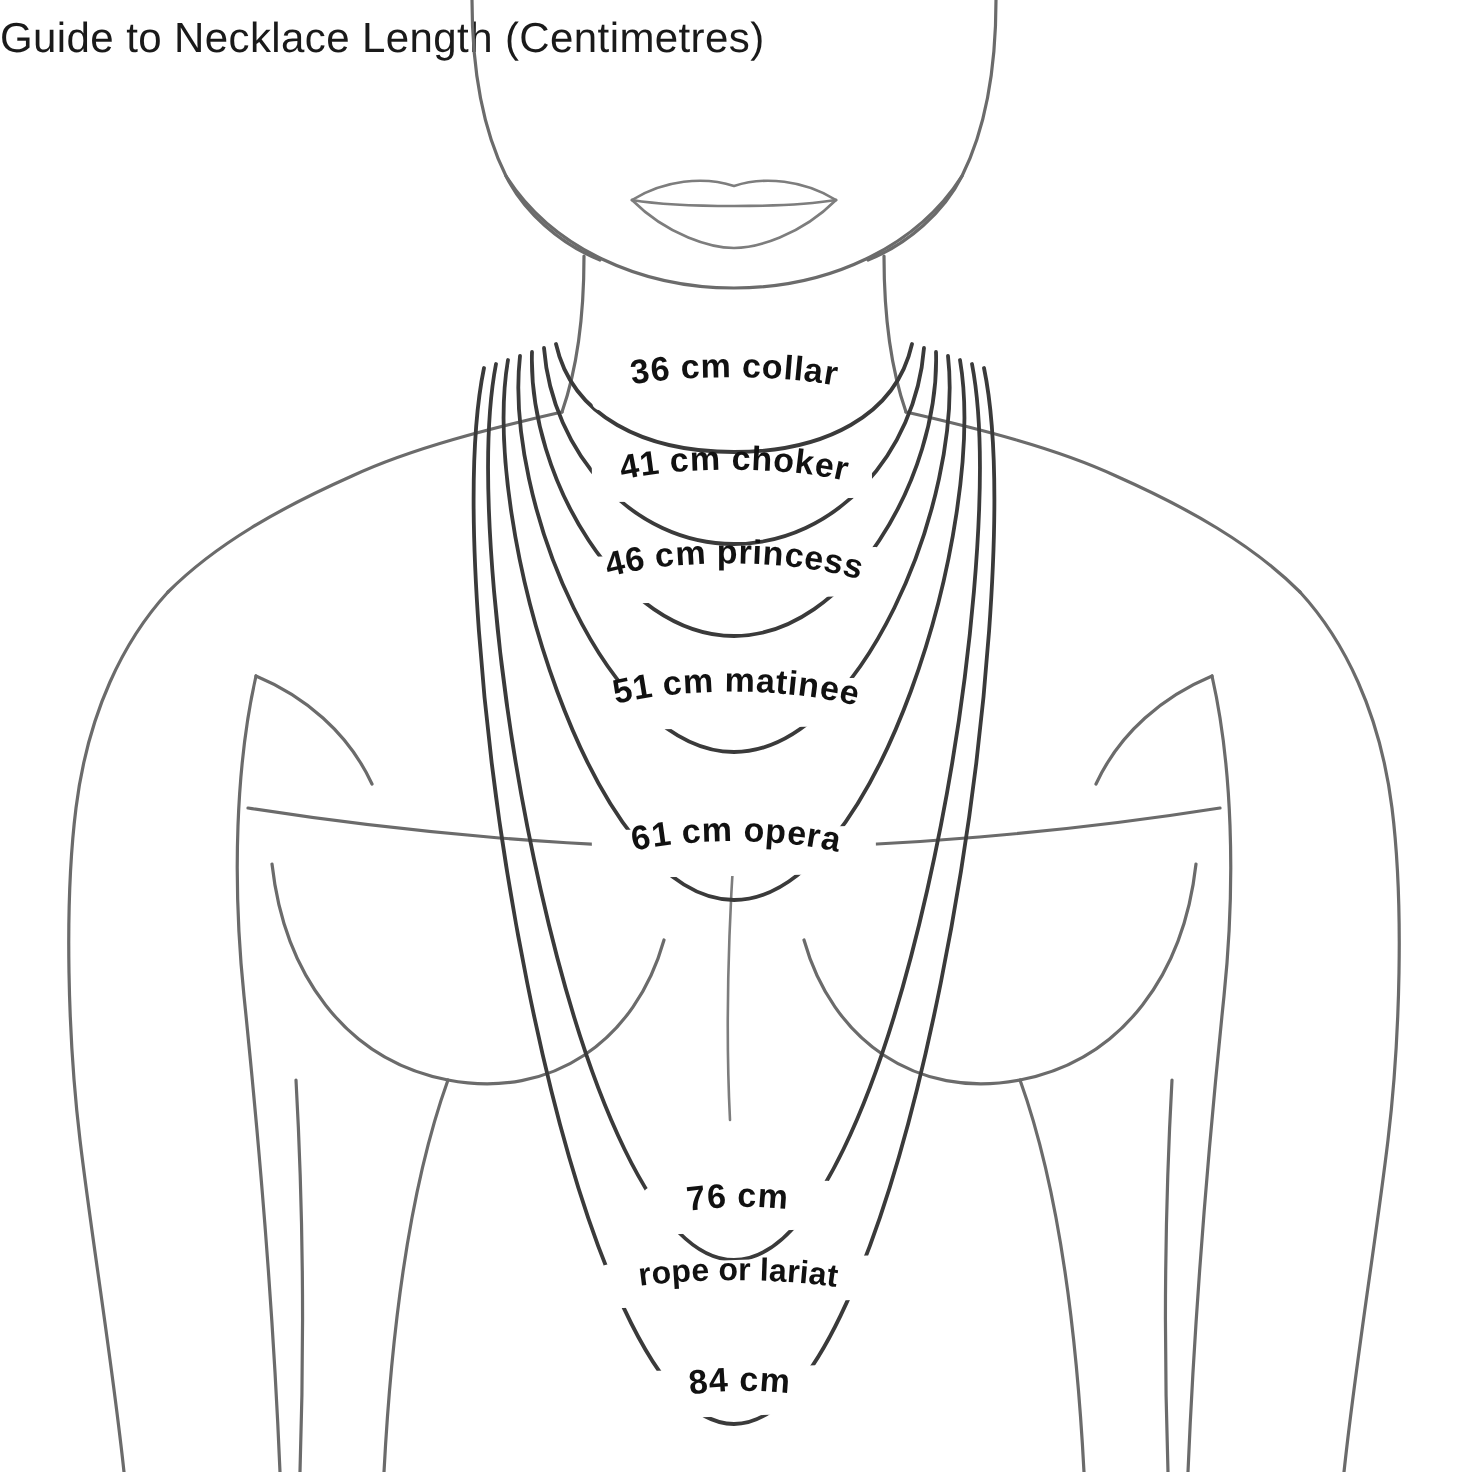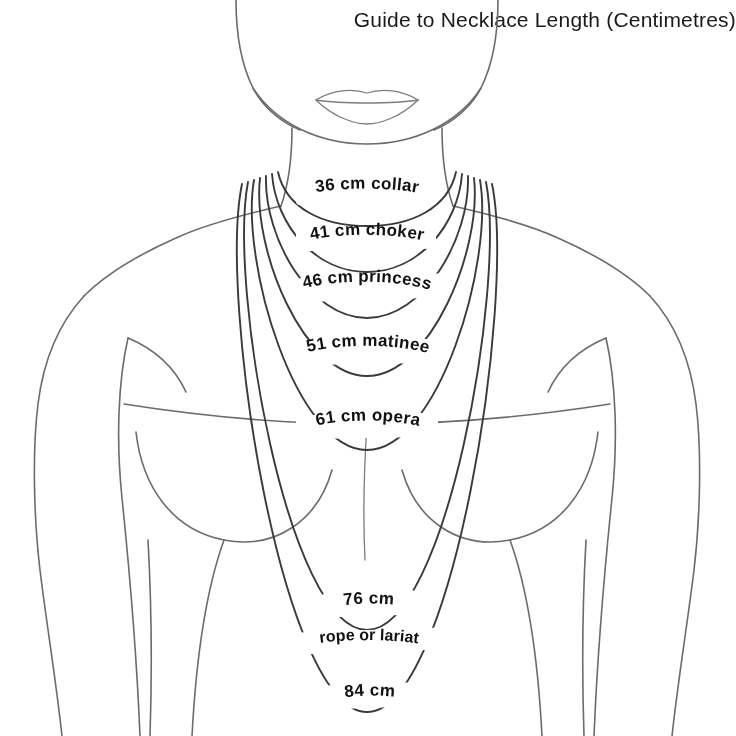--- a/index.html
+++ b/index.html
@@ -17,21 +17,21 @@
     position: relative;
     width: 736px;
     height: 736px;
     background: #ffffff;
   }
   #title {
     position: absolute;
     top: 8px;
     left: 0;
     width: 736px;
-    text-align: right;
+    text-align: left;
     font-size: 21px;
     font-weight: 400;
     color: #1a1a1a;
     letter-spacing: 0.2px;
     font-family: "Liberation Sans", sans-serif;
   }
   svg.diagram {
     position: absolute;
     top: 0;
     left: 0;

